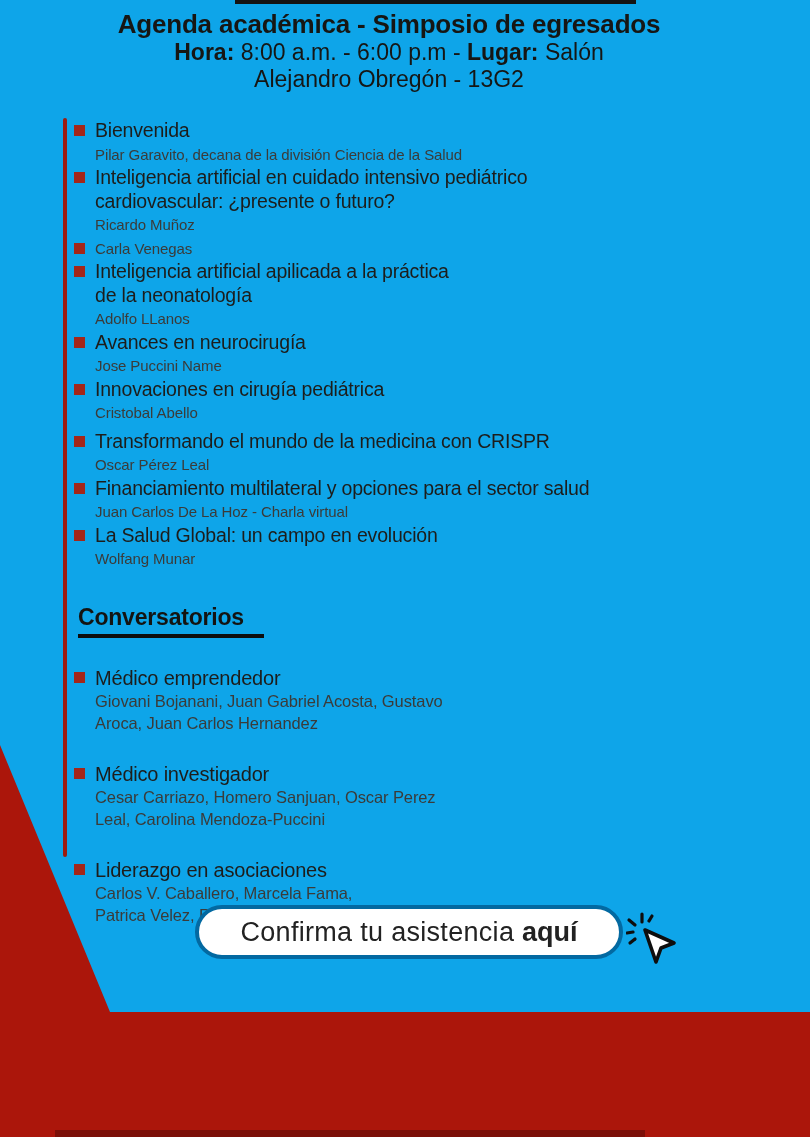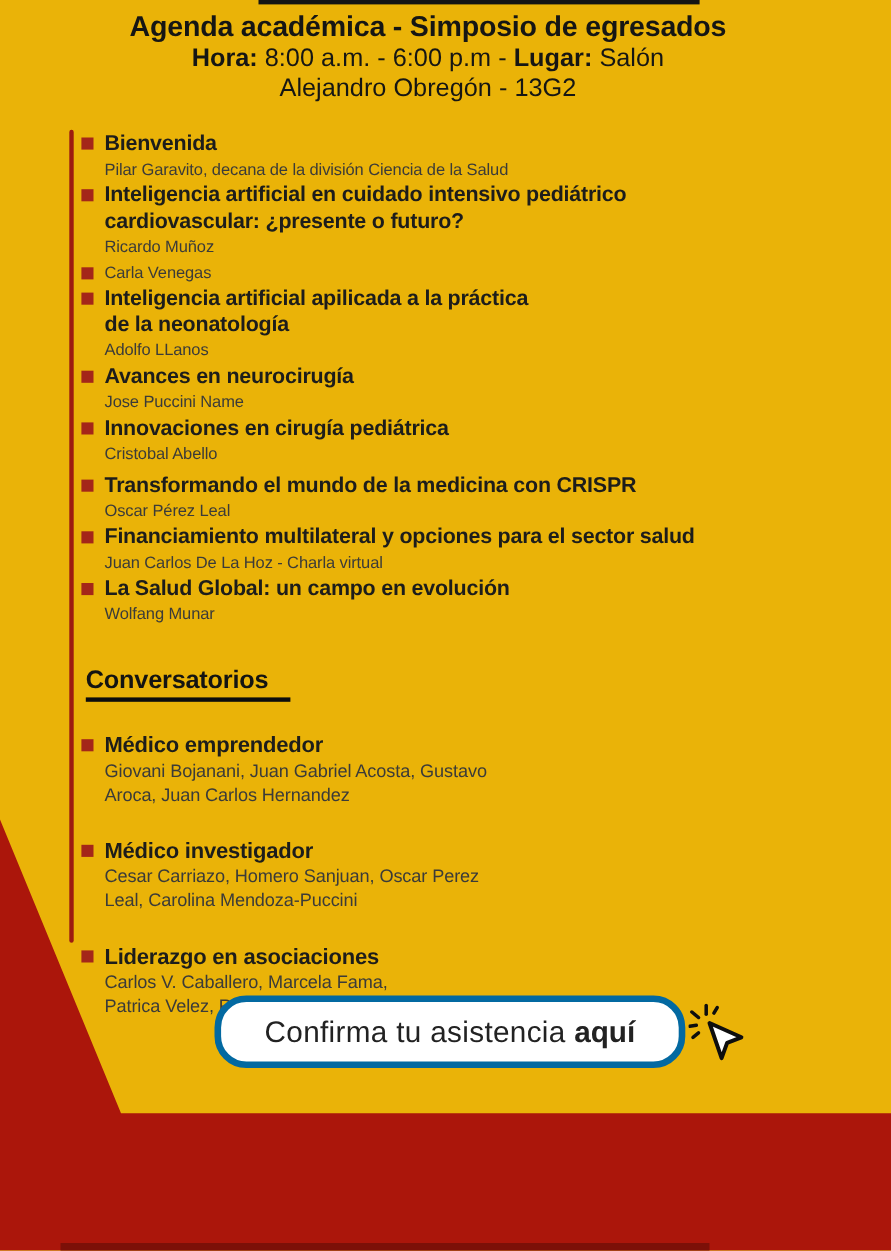--- a/index.html
+++ b/index.html
@@ -1,55 +1,55 @@
 <!DOCTYPE html>
 <html><head>
 <meta charset="utf-8">
 <style>
   html,body{margin:0;padding:0;}
   body{font-family:"Liberation Sans", sans-serif; background:#ffffff;}
-  .page{position:relative; width:810px; height:1137px; overflow:hidden; background:#eab308;}
+  .page{position:relative; width:810px; height:1137px; overflow:hidden; background:#0ea5e9;}
 
   
   .top-bar{position:absolute; left:235px; top:0; width:401px; height:4px; background:#141414;}
 
   
   .header{position:absolute; left:0; top:9px; width:778px; text-align:center; color:#161614;}
   .header .h1{font-size:26px; font-weight:bold; line-height:30px; letter-spacing:-0.2px;}
   .header .hline{font-size:23px; line-height:27px; white-space:pre-wrap;}
   .header .hline b{font-weight:bold;}
 
   
   .left-rule{position:absolute; left:63px; top:118px; width:4px; height:739px; background:#9c1c10; border-radius:2px;}
 
   
   .agenda{position:absolute; left:95px; top:119px; width:678px;}
   .item{position:relative;}
-  .item .t{font-size:19.5px; font-weight:bold; line-height:23.5px; color:#1d1d1b; letter-spacing:-0.2px;}
+  .item .t{font-size:19.5px; font-weight:normal; line-height:23.5px; color:#1d1d1b; letter-spacing:-0.2px;}
   .item .s{font-size:15px; line-height:23.5px; color:#3b3b39; letter-spacing:-0.1px;}
   .bullet{position:absolute; left:-21px; top:6px; width:11px; height:11px; background:#a42619;}
   .item.gap{margin-top:5px;}
 
   
   .conv{position:absolute; left:78px; top:604px; width:690px;}
   .conv-h{font-size:23px; font-weight:bold; line-height:26px; color:#141412; letter-spacing:-0.2px;}
   .conv-underline{width:186px; height:4px; background:#0d0d0d; margin-top:4px;}
   .conv-list{margin-left:17px; margin-top:9px;}
   .conv .item{margin-bottom:10px;margin-top:28px;}
   .conv .item .t{font-size:20px; line-height:25px;}
   .conv .item .s{font-size:16.5px; line-height:21.5px;}
   .conv .bullet{top:6px;}
 
   
   .red-shape{position:absolute; left:0; top:740px; width:810px; height:397px;}
   .bottom-strip{position:absolute; left:55px; top:1130px; width:590px; height:7px; background:#7c1008;}
 
   
-  .cta{position:absolute; left:195px; top:905px; width:428px; height:66px; box-sizing:border-box;
-       border:6px solid #0369a1; border-radius:29px; background:#ffffff;
+  .cta{position:absolute; left:195px; top:905px; width:428px; height:54px; box-sizing:border-box;
+       border:4px solid #0369a1; border-radius:29px; background:#ffffff;
        display:flex; align-items:center; justify-content:center; cursor:pointer;}
   .cta .txt{font-size:27px; color:#222; letter-spacing:0.3px; white-space:pre;}
   .cta .txt b{font-weight:bold; letter-spacing:0;}
   .cursor-icon{position:absolute; left:626px; top:912px; width:58px; height:60px;}
 </style>
 </head>
 <body>
 
 <div class="page">
 

